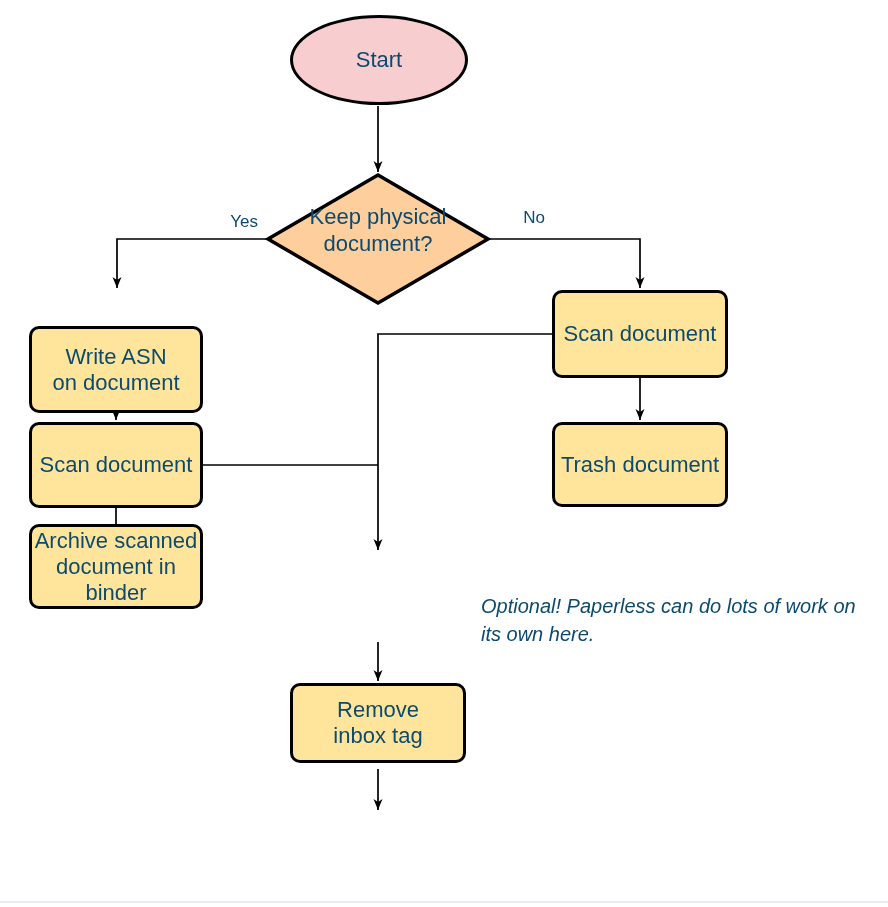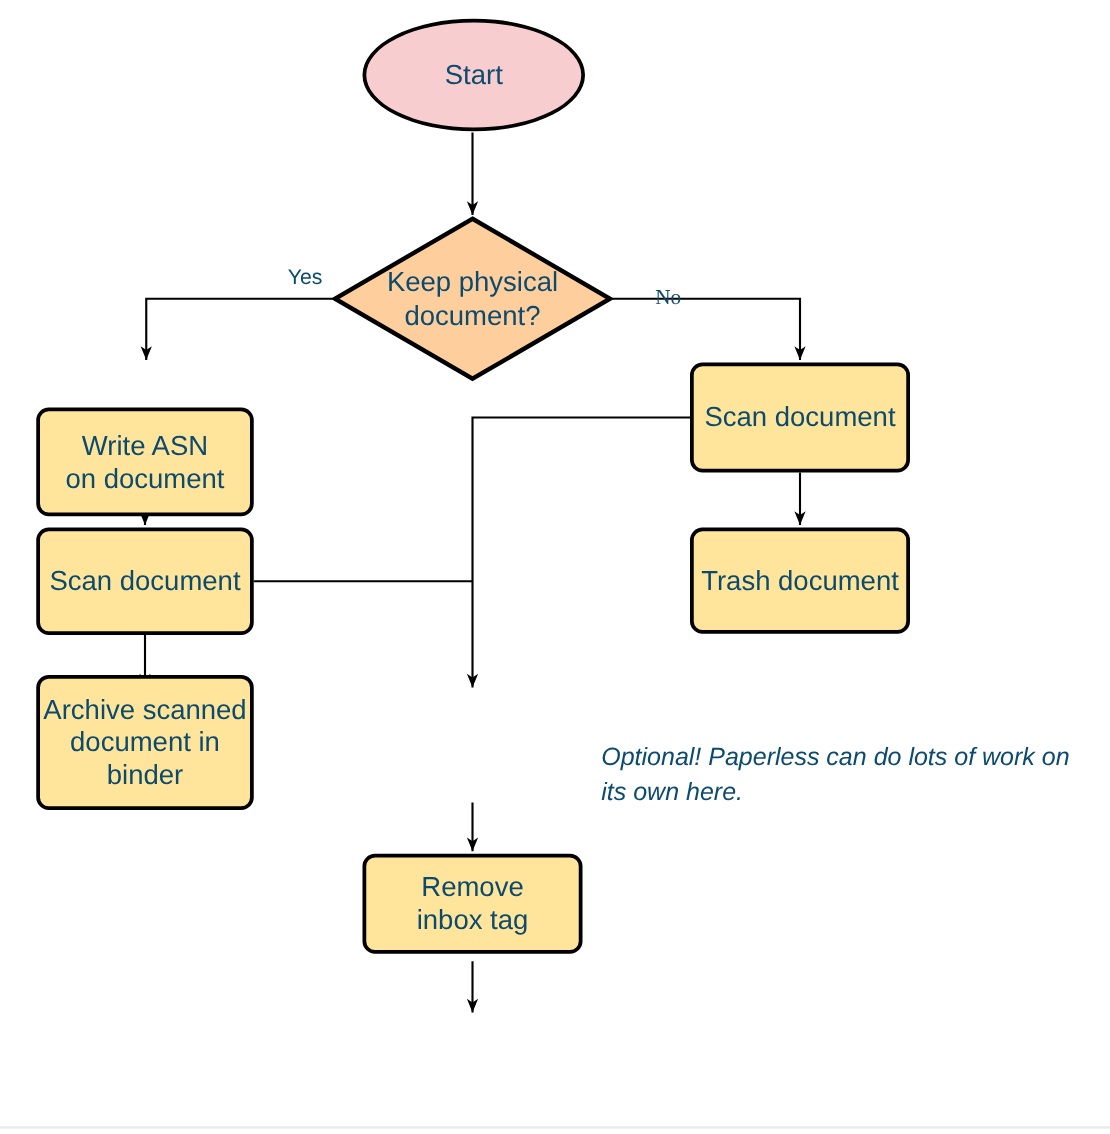--- a/index.html
+++ b/index.html
@@ -34,21 +34,20 @@
     border-radius: 10px;
   }
   .terminator {
     background: #F8CDD0;
     border: 3px solid #000000;
     border-radius: 50%;
   }
   .decision-label {
     position: absolute;
     display: flex;
-    align-items: center;
     justify-content: center;
     text-align: center;
     font-size: 22px;
     line-height: 27px;
     white-space: pre;
   }
   .edge-label {
     position: absolute;
     font-size: 17px;
     line-height: 19px;
@@ -110,21 +109,21 @@
 
   <div class="node process" style="left:29px; top:290px; width:174px; height:87px;margin-top:36px;">
     <span>Write ASN
 on document</span>
   </div>
 
   <div class="node process" style="left:29px; top:422px; width:174px; height:86px;">
     <span>Scan document</span>
   </div>
 
-  <div class="node process" style="left:29px; top:540px; width:174px; height:108px;">
+  <div class="node process" style="left:29px; top:524px; width:174px; height:85px;">
     <span>Archive scanned
 document in
 binder</span>
   </div>
 
   <div class="node process" style="left:552px; top:290px; width:176px; height:88px;">
     <span>Scan document</span>
   </div>
 
   <div class="node process" style="left:552px; top:422px; width:176px; height:85px;">
@@ -132,20 +131,20 @@
   </div>
 
 
   <div class="node process" style="left:290px; top:683px; width:176px; height:80px;">
     <span>Remove
 inbox tag</span>
   </div>
 
 
   <div class="edge-label" style="left:198px; top:212px; width:60px;">Yes</div>
-  <div class="edge-label" style="left:495px; top:228px; width:50px;font-family:Liberation Serif, serif;">No</div>
+  <div class="edge-label" style="left:495px; top:208px; width:50px;">No</div>
 
   <div class="annotation">Optional! Paperless can do lots of work on
 its own here.</div>
 
   <div class="bottom-edge"></div>
 
 </div>
 
 </body></html>

